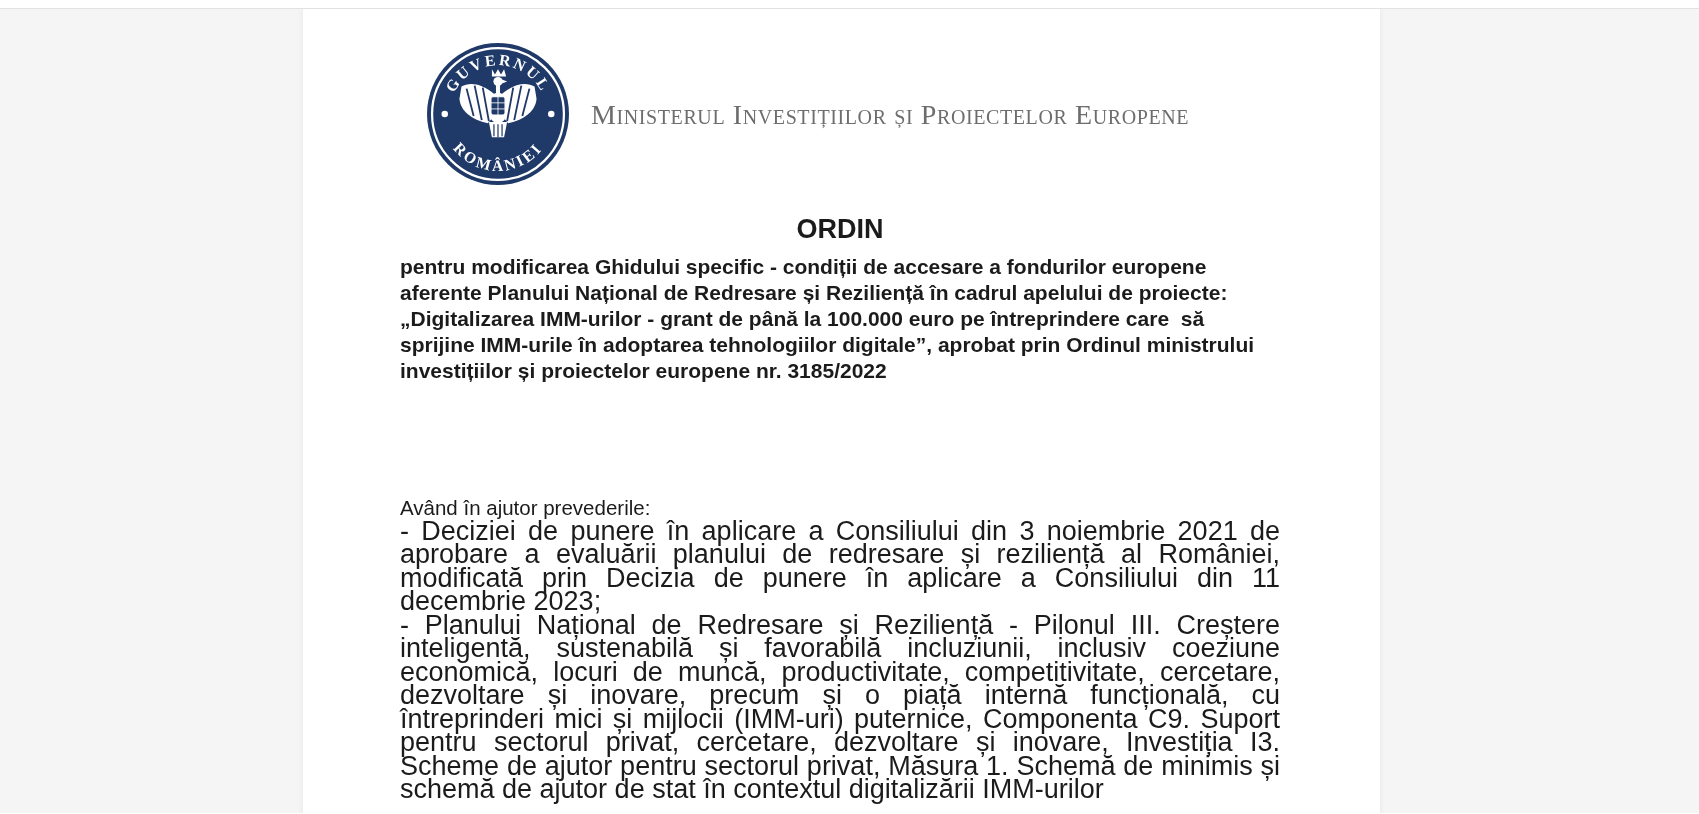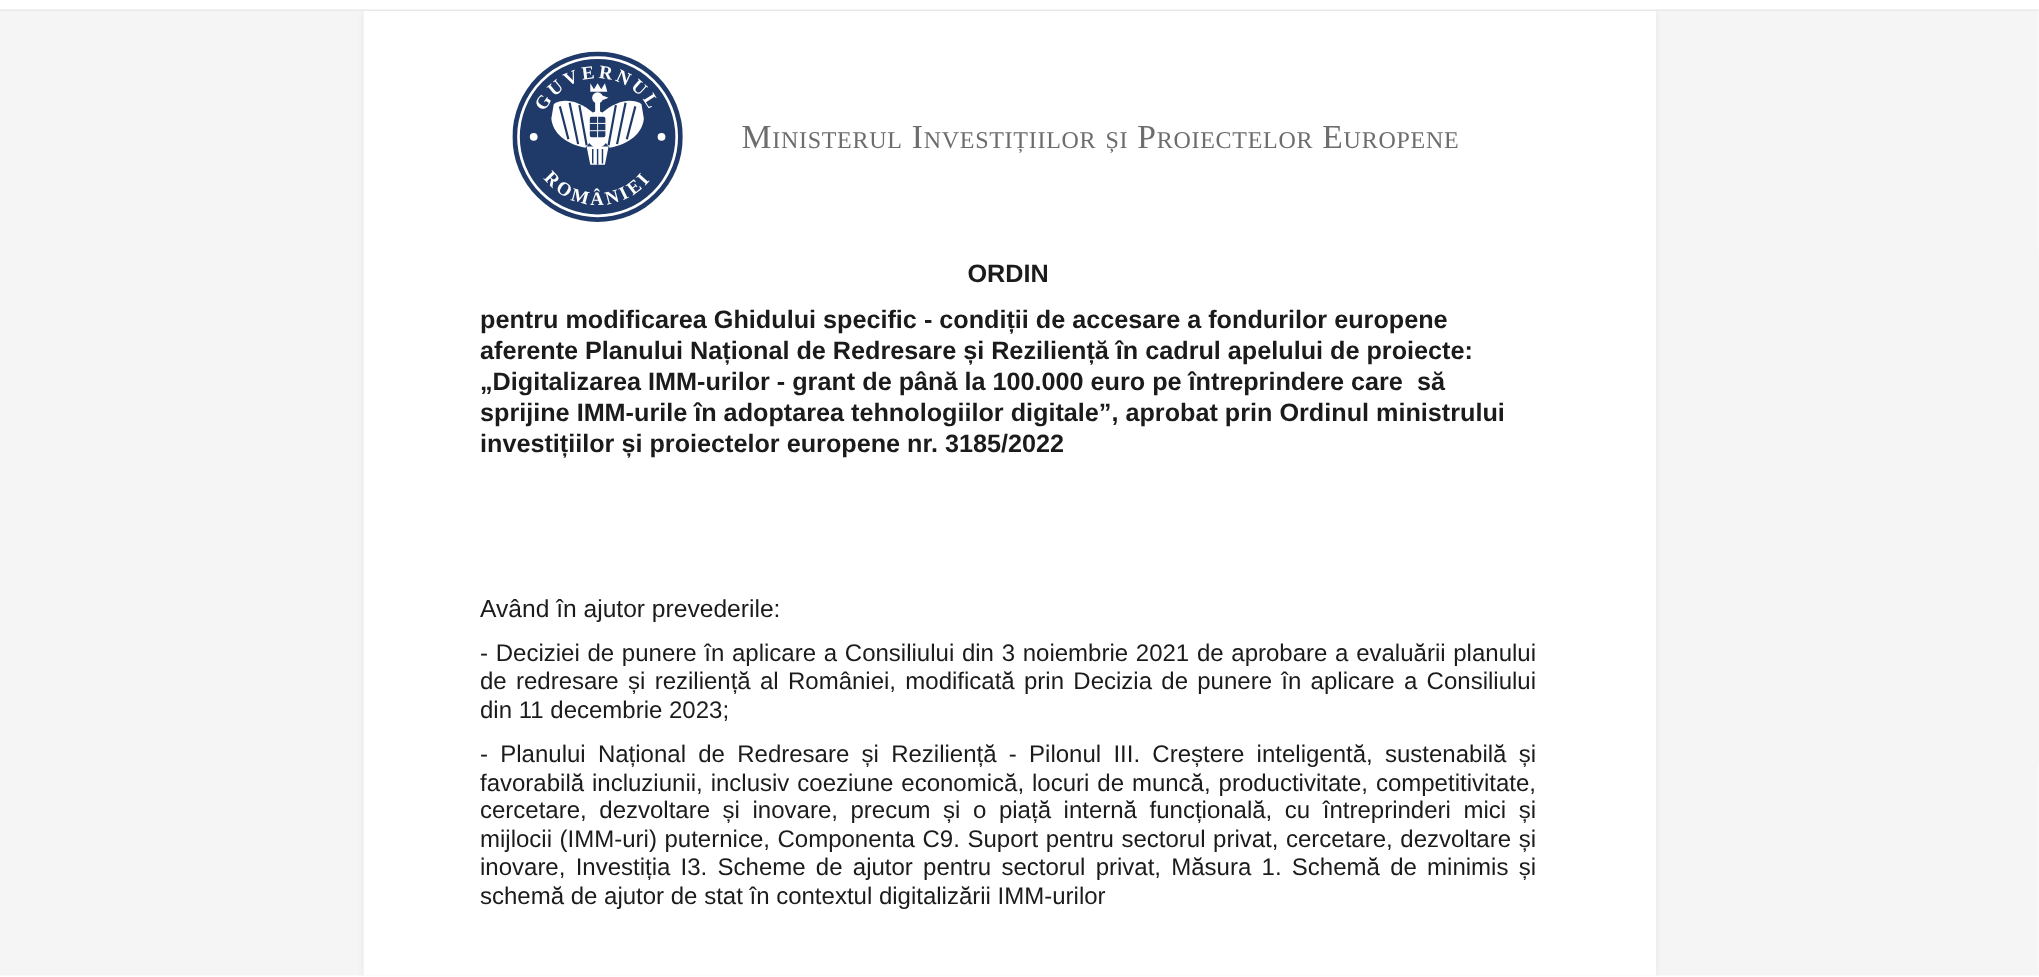--- a/index.html
+++ b/index.html
@@ -35,31 +35,30 @@
   .ministry {
     position: absolute;
     left: 288px; top: 90px;
     width: 720px;
     font-family: "Liberation Serif", "DejaVu Serif", serif;
     font-variant: small-caps;
     font-size: 28px;
     letter-spacing: 0.6px;
     color: #6d6d6d;
     white-space: nowrap;
-    margin-left: 27px;
   }
   .content {
     padding: 0 100px 0 97px;
     color: #1b1b1b;
   }
   .ordin {
     padding-top: 207px;
     text-align: center;
     font-weight: bold;
-    font-size: 21px;
+    font-size: 27px;
     line-height: 26px;
   }
   .ordnr {
     margin-top: 14px;
     text-align: center;
     font-weight: bold;
     font-size: 21px;
     line-height: 26px;
   }
   .subtitle {
@@ -68,22 +67,21 @@
     font-size: 21px;
     line-height: 26px;
     white-space: pre-wrap;
   }
   .intro {
     margin-top: 112px;
     font-size: 20.5px;
     line-height: 23.5px;
   }
   .para {
-    margin-top: 14px;
-    font-size: 20px;
+    font-size: 27px;
     line-height: 23.5px;
     text-align: justify;
     text-justify: inter-word;
   }
   .seal-text {
     font-family: "Liberation Serif", "DejaVu Serif", serif;
     font-weight: bold;
     font-size: 15.5px;
     letter-spacing: 2.5px;
     fill: #ffffff;

